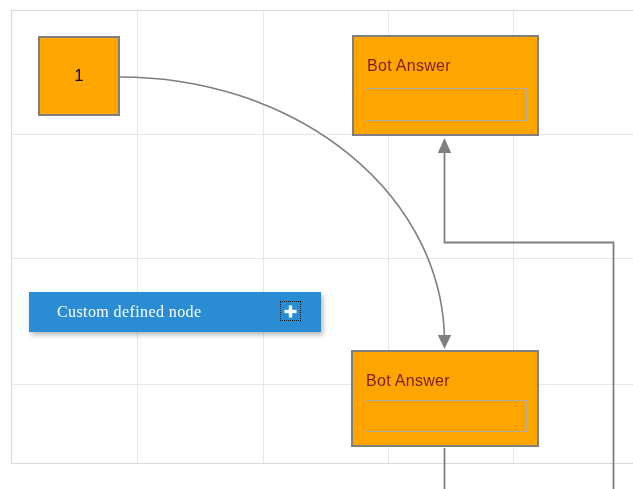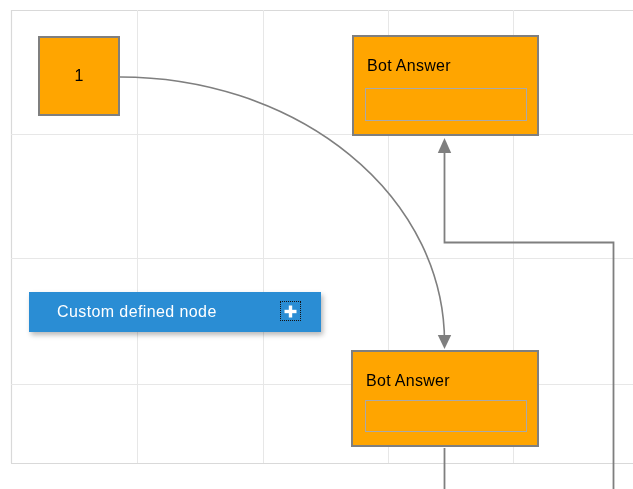--- a/index.html
+++ b/index.html
@@ -41,36 +41,37 @@
 
   .bot-node {
     background: var(--node-fill, #ffa500);
     border: 2px solid var(--node-border, #7f7f7f);
   }
   #bot-node-top    { left: 352px; top: 35px;  width: 187px; height: 101px; }
   #bot-node-bottom { left: 351px; top: 350px; width: 188px; height: 97px; }
 
   .bot-title {
     position: absolute; left: 13px; top: 20px;
-    font-size: 16px; letter-spacing: .3px; color: #000000;
+    font-size: 16px; letter-spacing: .3px; color: #7f1d1d;
     white-space: nowrap;
   }
   .bot-input {
     position: absolute; left: 11px; top: 51px;
     width: 160px; height: 31px;
     background: transparent;
     border: 1px solid #a9a9a9;
   }
   #bot-node-bottom .bot-input { left: 12px; top: 48px; height: 30px; }
 
   #custom-node {
     left: 29px; top: 292px; width: 292px; height: 40px;
     background: var(--accent, #2a8dd4);
     box-shadow: 2px 3px 5px rgba(0,0,0,0.28);
     color: #ffffff;
+    font-family: Liberation Serif, serif;
   }
   #custom-node .custom-label {
     position: absolute; left: 28px; top: 0;
     line-height: 40px; font-size: 16px; letter-spacing: .4px;
     white-space: nowrap;
   }
   #plus-button {
     position: absolute; left: 251px; top: 9px;
     width: 21px; height: 20px;
     border: 1.5px dotted #141414;

